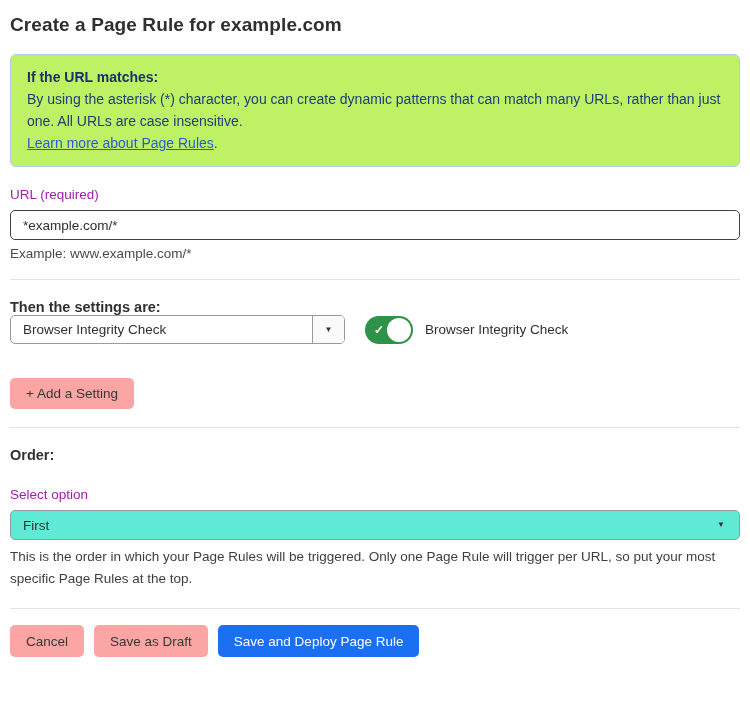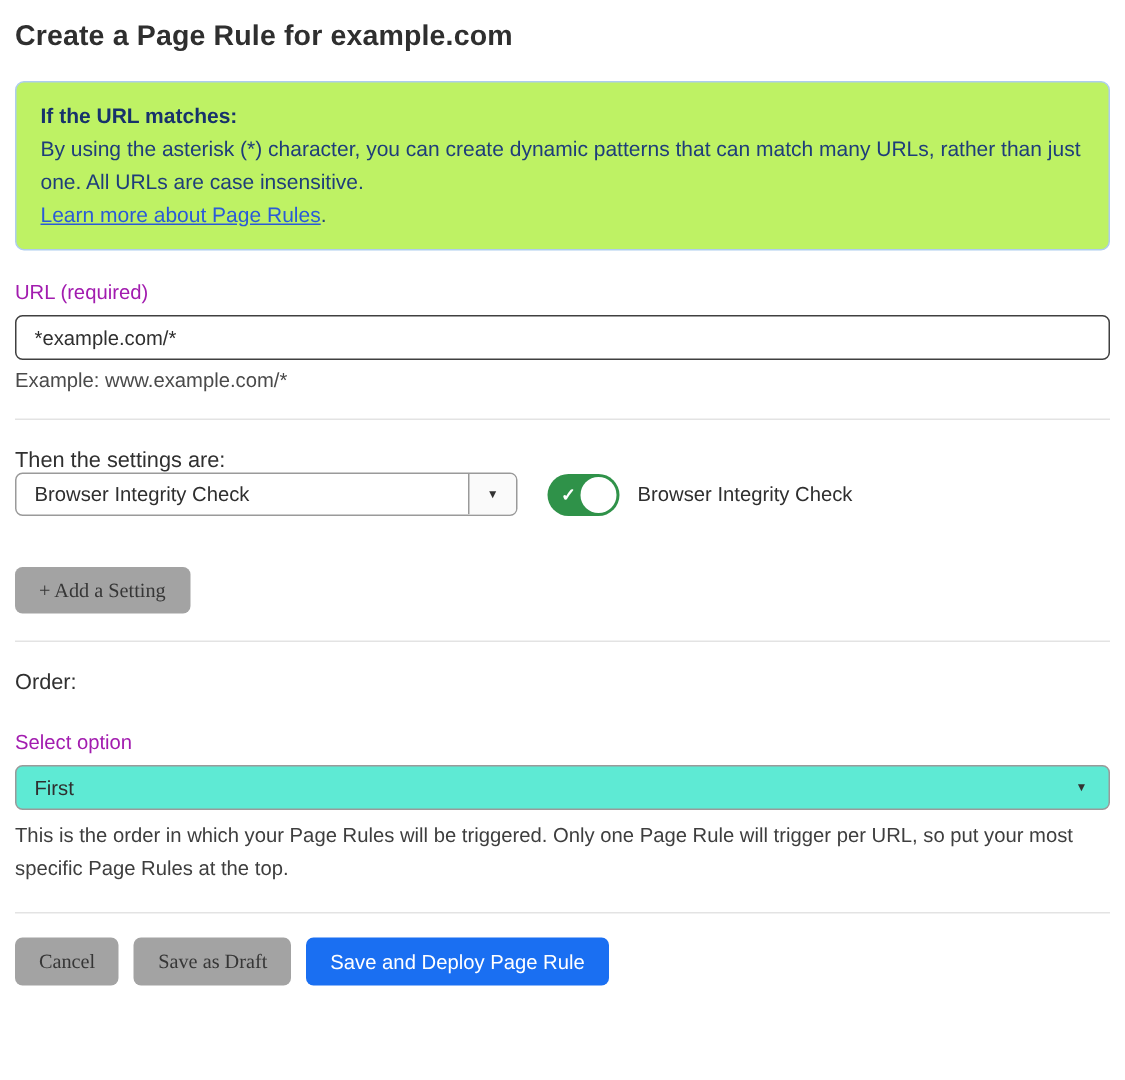--- a/index.html
+++ b/index.html
@@ -59,21 +59,21 @@
   }
 
   hr.divider {
     border: none;
     border-top: 1px solid #e3e3e3;
     margin: 18px 0 0 0;
   }
 
   h2.section-heading {
     font-size: 14.5px;
-    font-weight: normal;
+    font-weight: bold;
     color: #303030;
     margin: 19px 0 0 0;
   }
   .picker-label { margin-top: 24px; }
 
   
   .setting-row { display: flex; align-items: center; }
   .select-split {
     width: 335px;
     height: 29px;
@@ -139,21 +139,21 @@
   
   .btn {
     height: 31px;
     border: none;
     border-radius: 5px;
     padding: 0 16px;
     font-family: "Liberation Sans", sans-serif;
     font-size: 13.5px;
     cursor: pointer;
   }
-  .btn-gray { background: #a3a3a3; color: #363636; font-family: Liberation Serif, serif; }
+  .btn-gray { background: #fca5a5; color: #363636; }
   .btn-blue { background: #1a6ff2; color: #ffffff; }
   .add-setting { margin-top: 34px; }
   .divider-after-add { margin-top: 15px; }
 
   
   .order-label { margin-top: 24px; }
   .select-full {
     width: 100%;
     height: 30px;
     border: 1px solid #9a9a9a;

